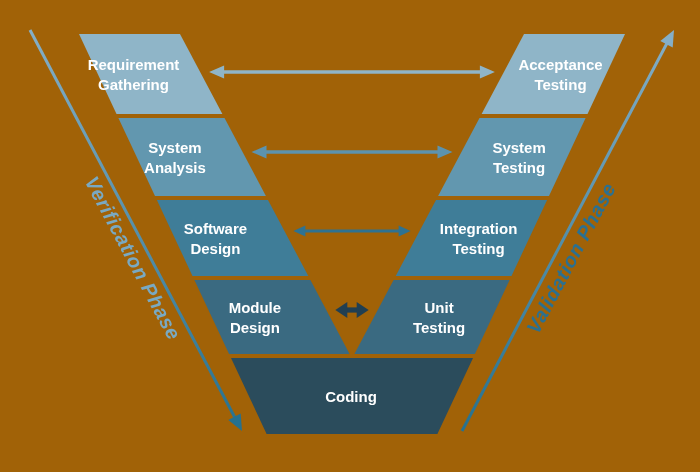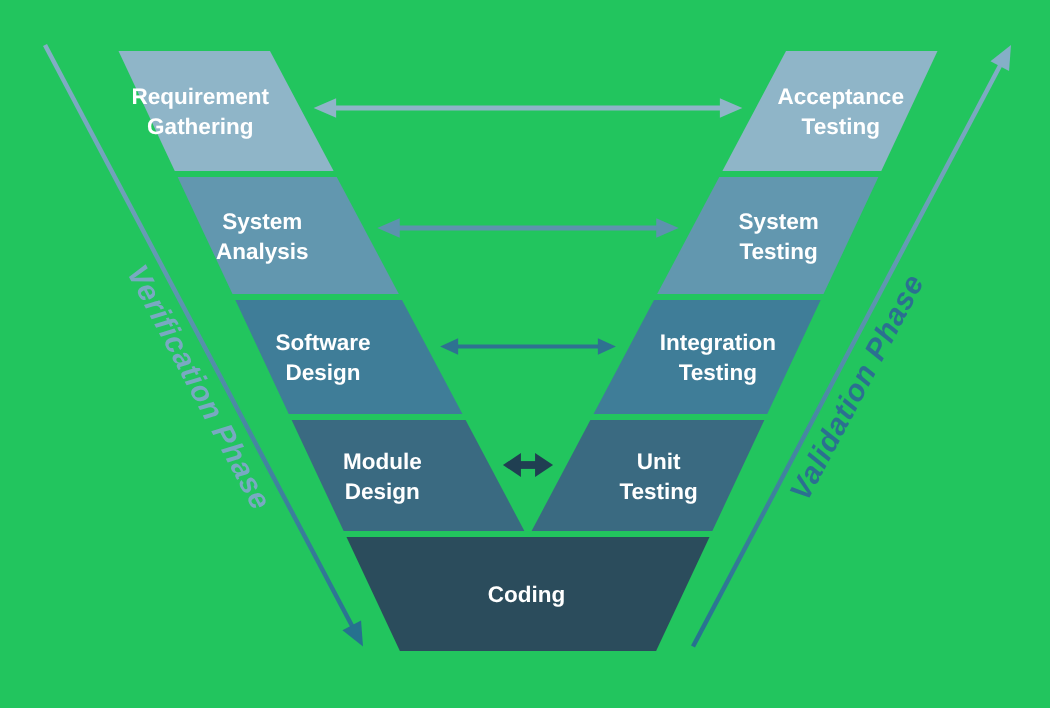--- a/index.html
+++ b/index.html
@@ -4,21 +4,21 @@
 <style>
   html, body {
     margin: 0;
     padding: 0;
     background: #ffffff;
   }
   #stage {
     position: relative;
     width: 700px;
     height: 472px;
-    background: #22c55e;
+    background: #a16207;
     overflow: hidden;
     font-family: "Liberation Sans", sans-serif;
   }
   svg text {
     font-family: "Liberation Sans", sans-serif;
   }
   .stage-label {
     font-size: 15px;
     font-weight: bold;
   }

